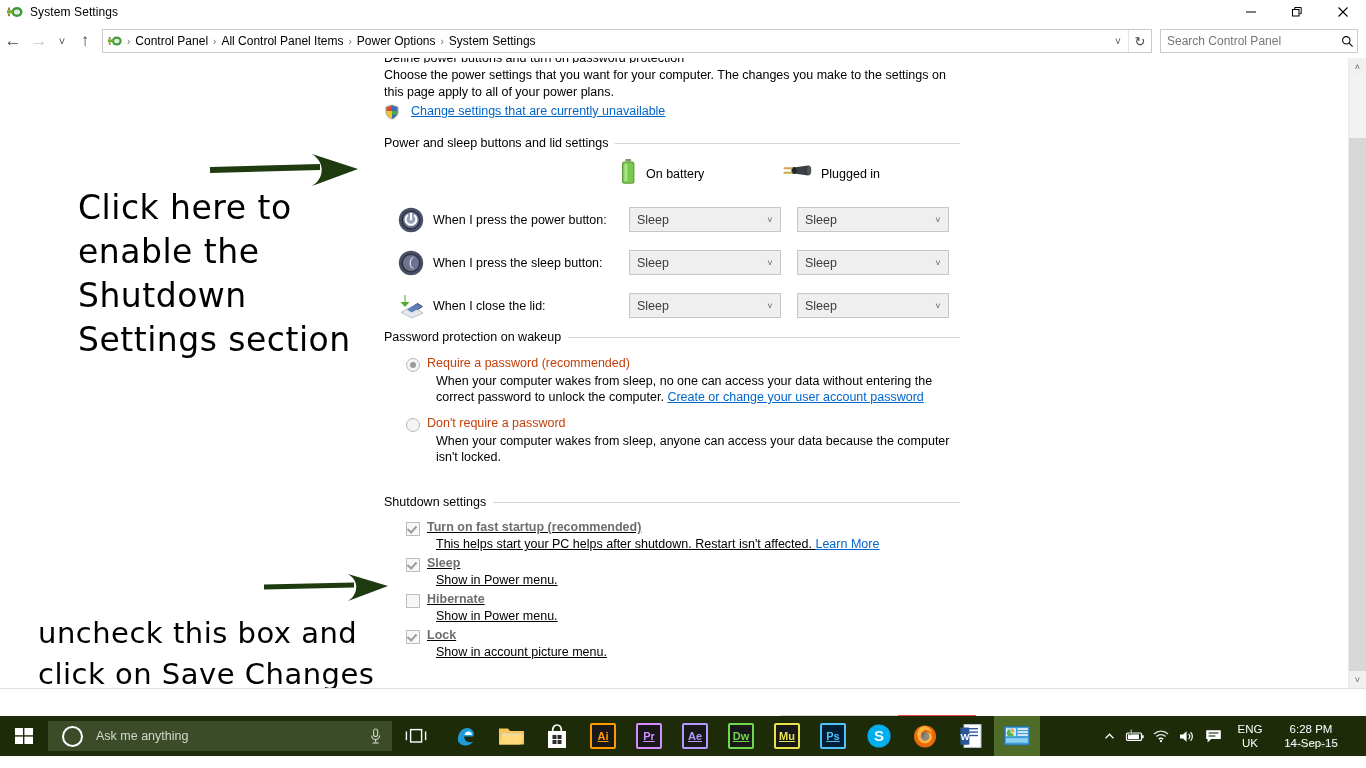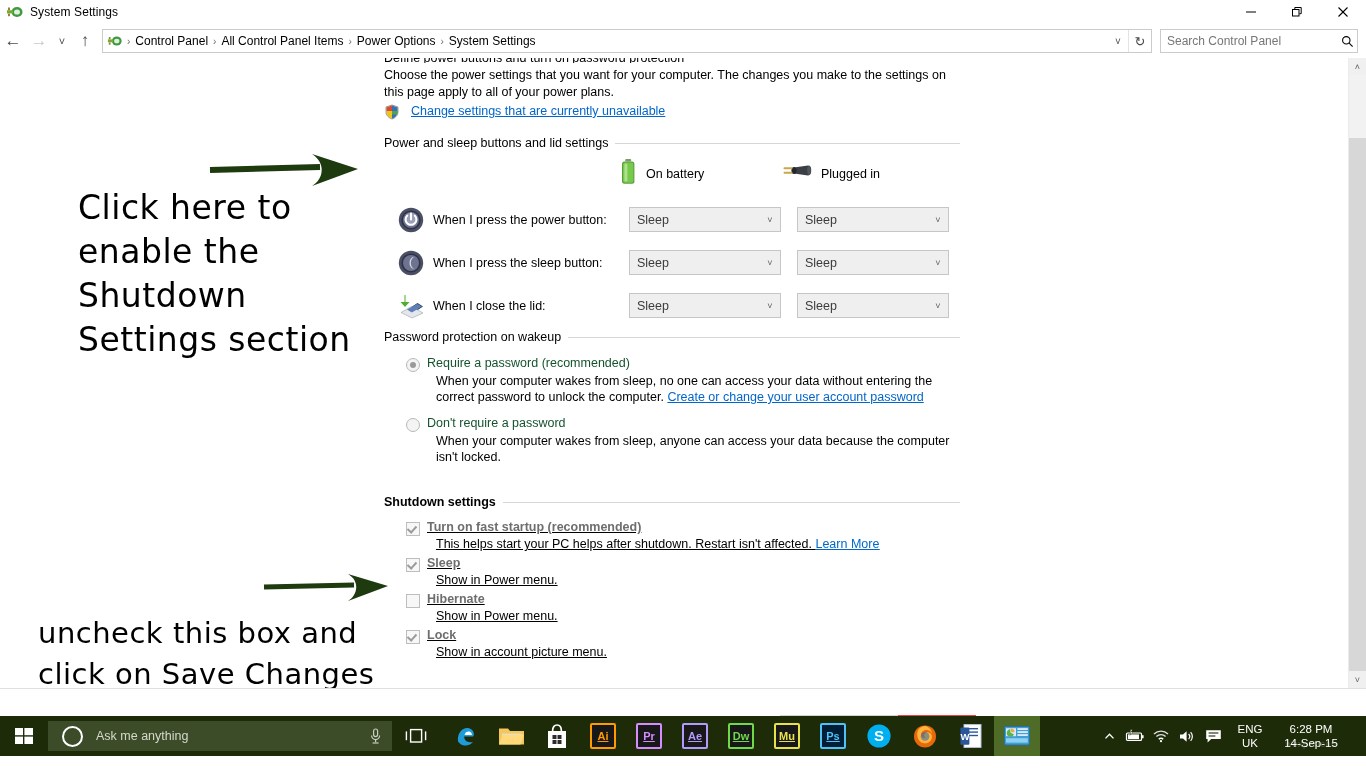--- a/index.html
+++ b/index.html
@@ -289,21 +289,21 @@
   .radio.checked::after {
     content: "";
     position: absolute;
     left: 3px; top: 3px;
     width: 6px; height: 6px;
     border-radius: 50%;
     background: #9a9a9a;
   }
   .opt-title {
     margin-left: 7px;
-    color: #14532d;
+    color: #c2410c;
   }
   .opt-desc {
     margin-left: 30px;
     margin-top: 1px;
     width: 520px;
     font-size: 12.5px;
     line-height: 16px;
     color: #000;
   }
   .chk {
@@ -751,21 +751,21 @@
           <span>When your computer wakes from sleep, no one can access your data without entering the correct password to unlock the computer.</span>
           <span class="link">Create or change your user account password</span>
         </div>
         <div class="opt-line" style="margin-top:11px;">
           <span class="radio"></span>
           <span class="opt-title">Don't require a password</span>
         </div>
         <div class="opt-desc">When your computer wakes from sleep, anyone can access your data because the computer isn't locked.</div>
       </div>
 
-      <div class="group" style="top:437px;font-weight:bold;">
+      <div class="group" style="top:437px;">
         <div class="group-title">
           <span>Shutdown settings</span>
           <span class="rule"></span>
         </div>
       </div>
 
       <div style="position:absolute; left:22px; top:462px; width:560px;text-decoration:underline;">
         <div class="opt-line">
           <span class="chk checked"></span>
           <span class="chk-title">Turn on fast startup (recommended)</span>

